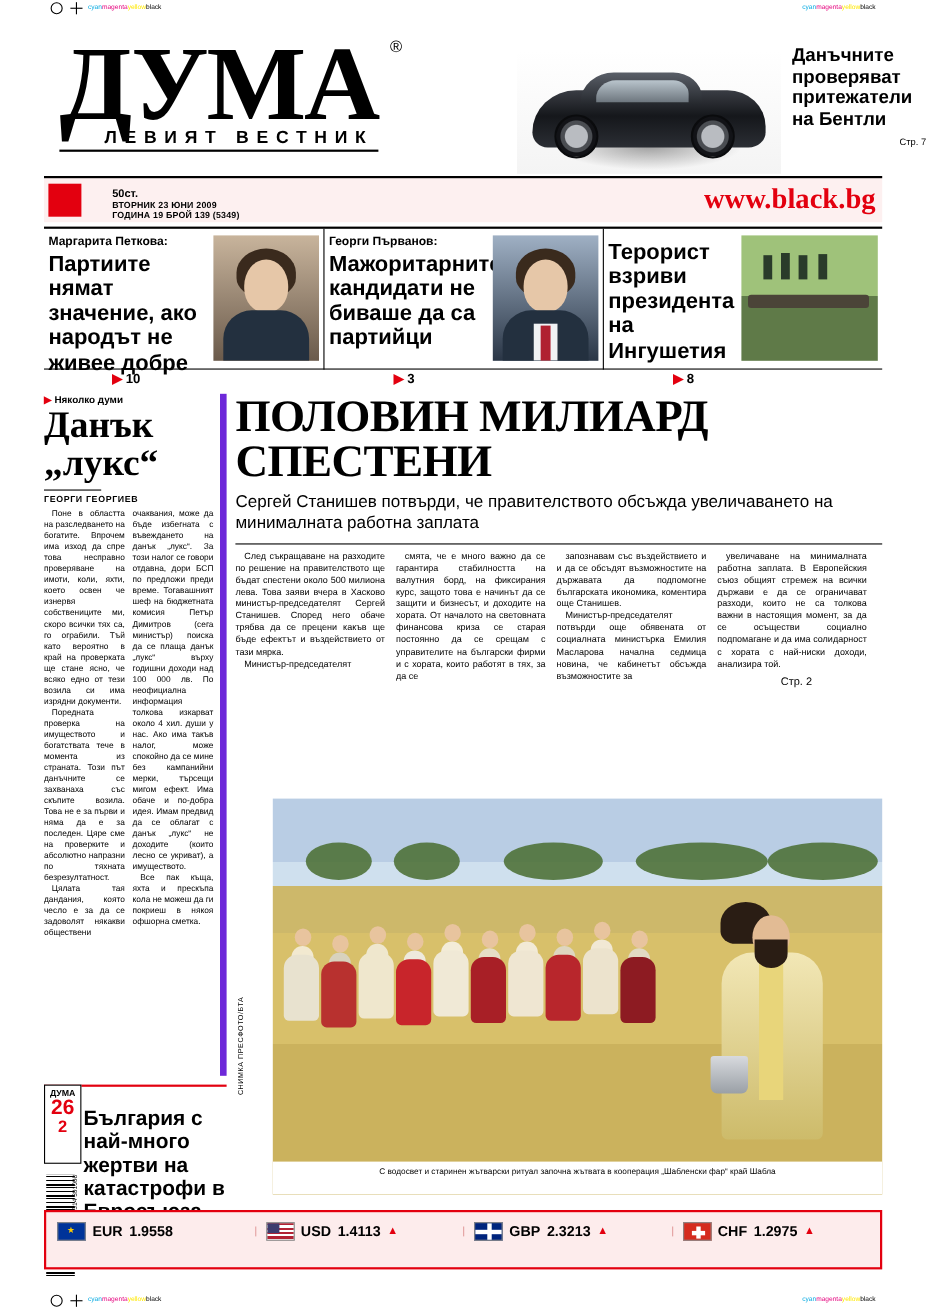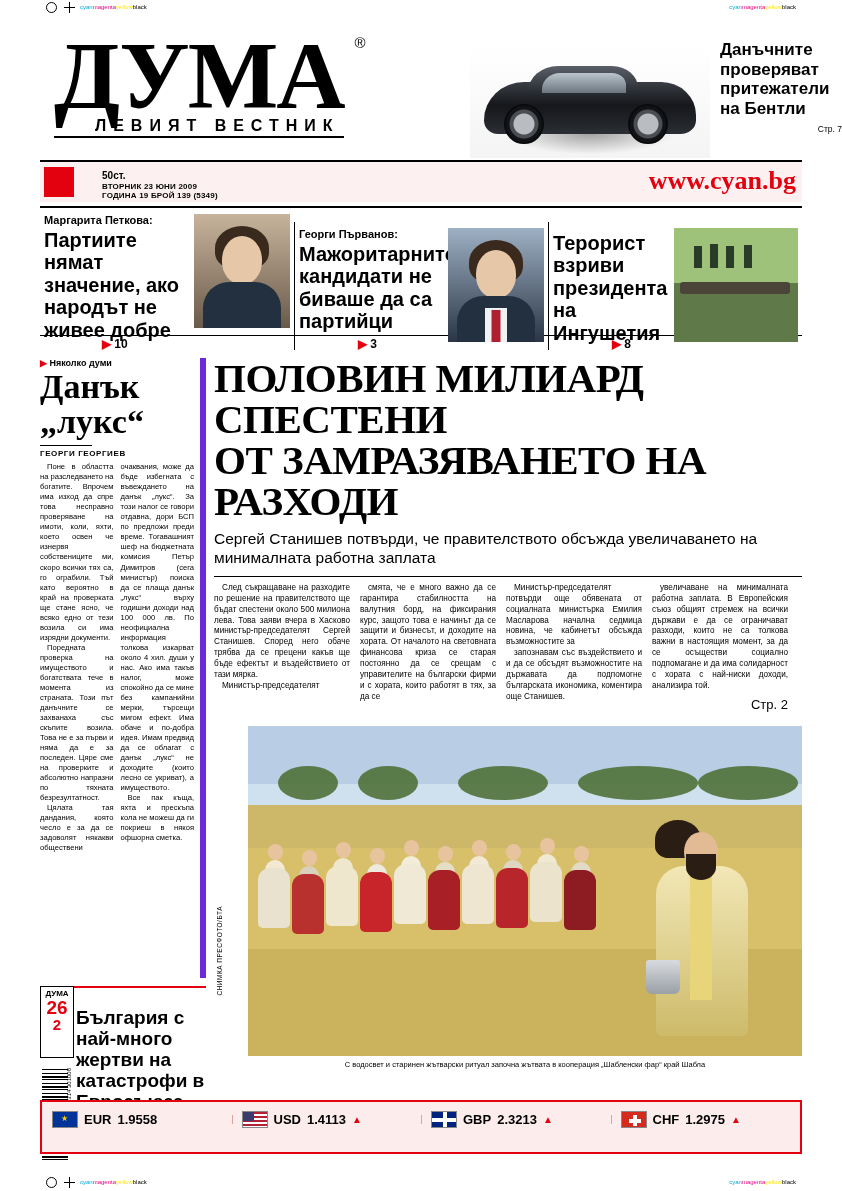--- a/index.html
+++ b/index.html
@@ -96,21 +96,21 @@
     font-family:"Liberation Serif", serif; font-weight:bold; font-size:26px;
   }
 
   
   .teasers {
     position:absolute; left:40px; top:206px; width:762px; height:130px;
     border-top:2px solid #000; border-bottom:1px solid #000;
     display:flex;
   }
   .tz { position:relative; height:128px; padding:6px 8px 0 4px; }
-  .tz + .tz { border-left:1px solid #000;margin-top:14px; }
+  .tz + .tz { border-left:1px solid #000; }
   .tz .kicker { font-size:11px; font-weight:bold; margin-bottom:3px; }
   .tz .title { font-size:20px; font-weight:bold; line-height:1.12; }
   .tz-photo { position:absolute; right:4px; top:6px; width:96px; height:114px; overflow:hidden; }
   .ph-a { background:linear-gradient(#c8b49c,#6a5a4b); }
   .ph-b { background:linear-gradient(#9fb0c4,#2a3646); }
   .ph-c { background:linear-gradient(#9fc27a 0 48%, #5f7a48 48% 100%); }
   .face {
     position:absolute; left:50%; top:22px; transform:translateX(-50%);
     width:40px; height:48px; border-radius:50% 50% 46% 46%;
     background:#e6c7a8;
@@ -325,21 +325,21 @@
       <div class="t">Данъчните проверяват притежатели на Бентли</div>
       <div class="p">Стр. 7</div>
     </div>
   </div>
 
   <div class="price-band">
     <div class="redsq"></div>
     <div class="price-50"><span>50</span><span>ст.</span></div>
     <div class="price-date">ВТОРНИК  23 ЮНИ 2009</div>
     <div class="price-iss">ГОДИНА 19 БРОЙ 139 (5349)</div>
-    <div class="site">www.cyan.bg</div>
+    <div class="site">www.black.bg</div>
   </div>
 
   <div class="teasers">
     <div class="tz" style="width:254px;">
       <div class="kicker">Маргарита Петкова:</div>
       <div class="title" style="width:150px;">Партиите нямат значение, ако народът не живее добре</div>
       <div class="tz-photo ph-a">
         <div class="hair"></div>
         <div class="face"></div>
         <div class="torso"></div>
@@ -400,38 +400,37 @@
       <div class="d3">2</div>
     </div>
 
     <div class="barcode">
       <div class="bars"></div>
       <div class="num">9 771314 301008</div>
     </div>
 
     <div class="col-main">
       <div class="main-head">ПОЛОВИН МИЛИАРД СПЕСТЕНИ</div>
-      <div class="main-head">ОТ ЗАМРАЗЯВАНЕТО НА РАЗХОДИ</div>
       <div class="main-sub">Сергей Станишев потвърди, че правителството обсъжда увеличаването на минималната работна заплата</div>
       <div class="main-rule"></div>
       <div class="main-cols">
         <div class="mc">
           <p>След съкращаване на разходите по решение на правителството ще бъдат спестени около 500 милиона лева. Това заяви вчера в Хасково министър-председателят Сергей Станишев. Според него обаче трябва да се прецени какъв ще бъде ефектът и въздействието от тази мярка.</p>
           <p>Министър-председателят</p>
         </div>
         <div class="mc">
           <p>смята, че е много важно да се гарантира стабилността на валутния борд, на фиксирания курс, защото това е начинът да се защити и бизнесът, и доходите на хората. От началото на световната финансова криза се старая постоянно да се срещам с управителите на български фирми и с хората, които работят в тях, за да се</p>
         </div>
         <div class="mc">
+          <p>запознавам със въздействието и и да се обсъдят възможностите на държавата да подпомогне българската икономика, коментира още Станишев.</p>
           <p>Министър-председателят потвърди още обявената от социалната министърка Емилия Масларова начална седмица новина, че кабинетът обсъжда възможностите за</p>
-          <p>запознавам със въздействието и и да се обсъдят възможностите на държавата да подпомогне българската икономика, коментира още Станишев.</p>
         </div>
         <div class="mc">
           <p>увеличаване на минималната работна заплата. В Европейския съюз общият стремеж на всички държави е да се ограничават разходи, които не са толкова важни в настоящия момент, за да се осъществи социално подпомагане и да има солидарност с хората с най-ниски доходи, анализира той.</p>
-          <p style="text-align:right;font-size:13px;margin-top:4px;">Стр. 2</p>
+          <p style="text-align:center;font-size:10px;margin-top:4px;">Стр. 2</p>
         </div>
       </div>
     </div>
 
     <div class="photo-credit">СНИМКА  ПРЕСФОТО/БТА</div>
 
     <div class="big-photo">
       <div class="bp-tree" style="left:30px;"></div>
       <div class="bp-tree" style="left:110px;"></div>
       <div class="bp-tree" style="left:210px;width:90px;"></div>

